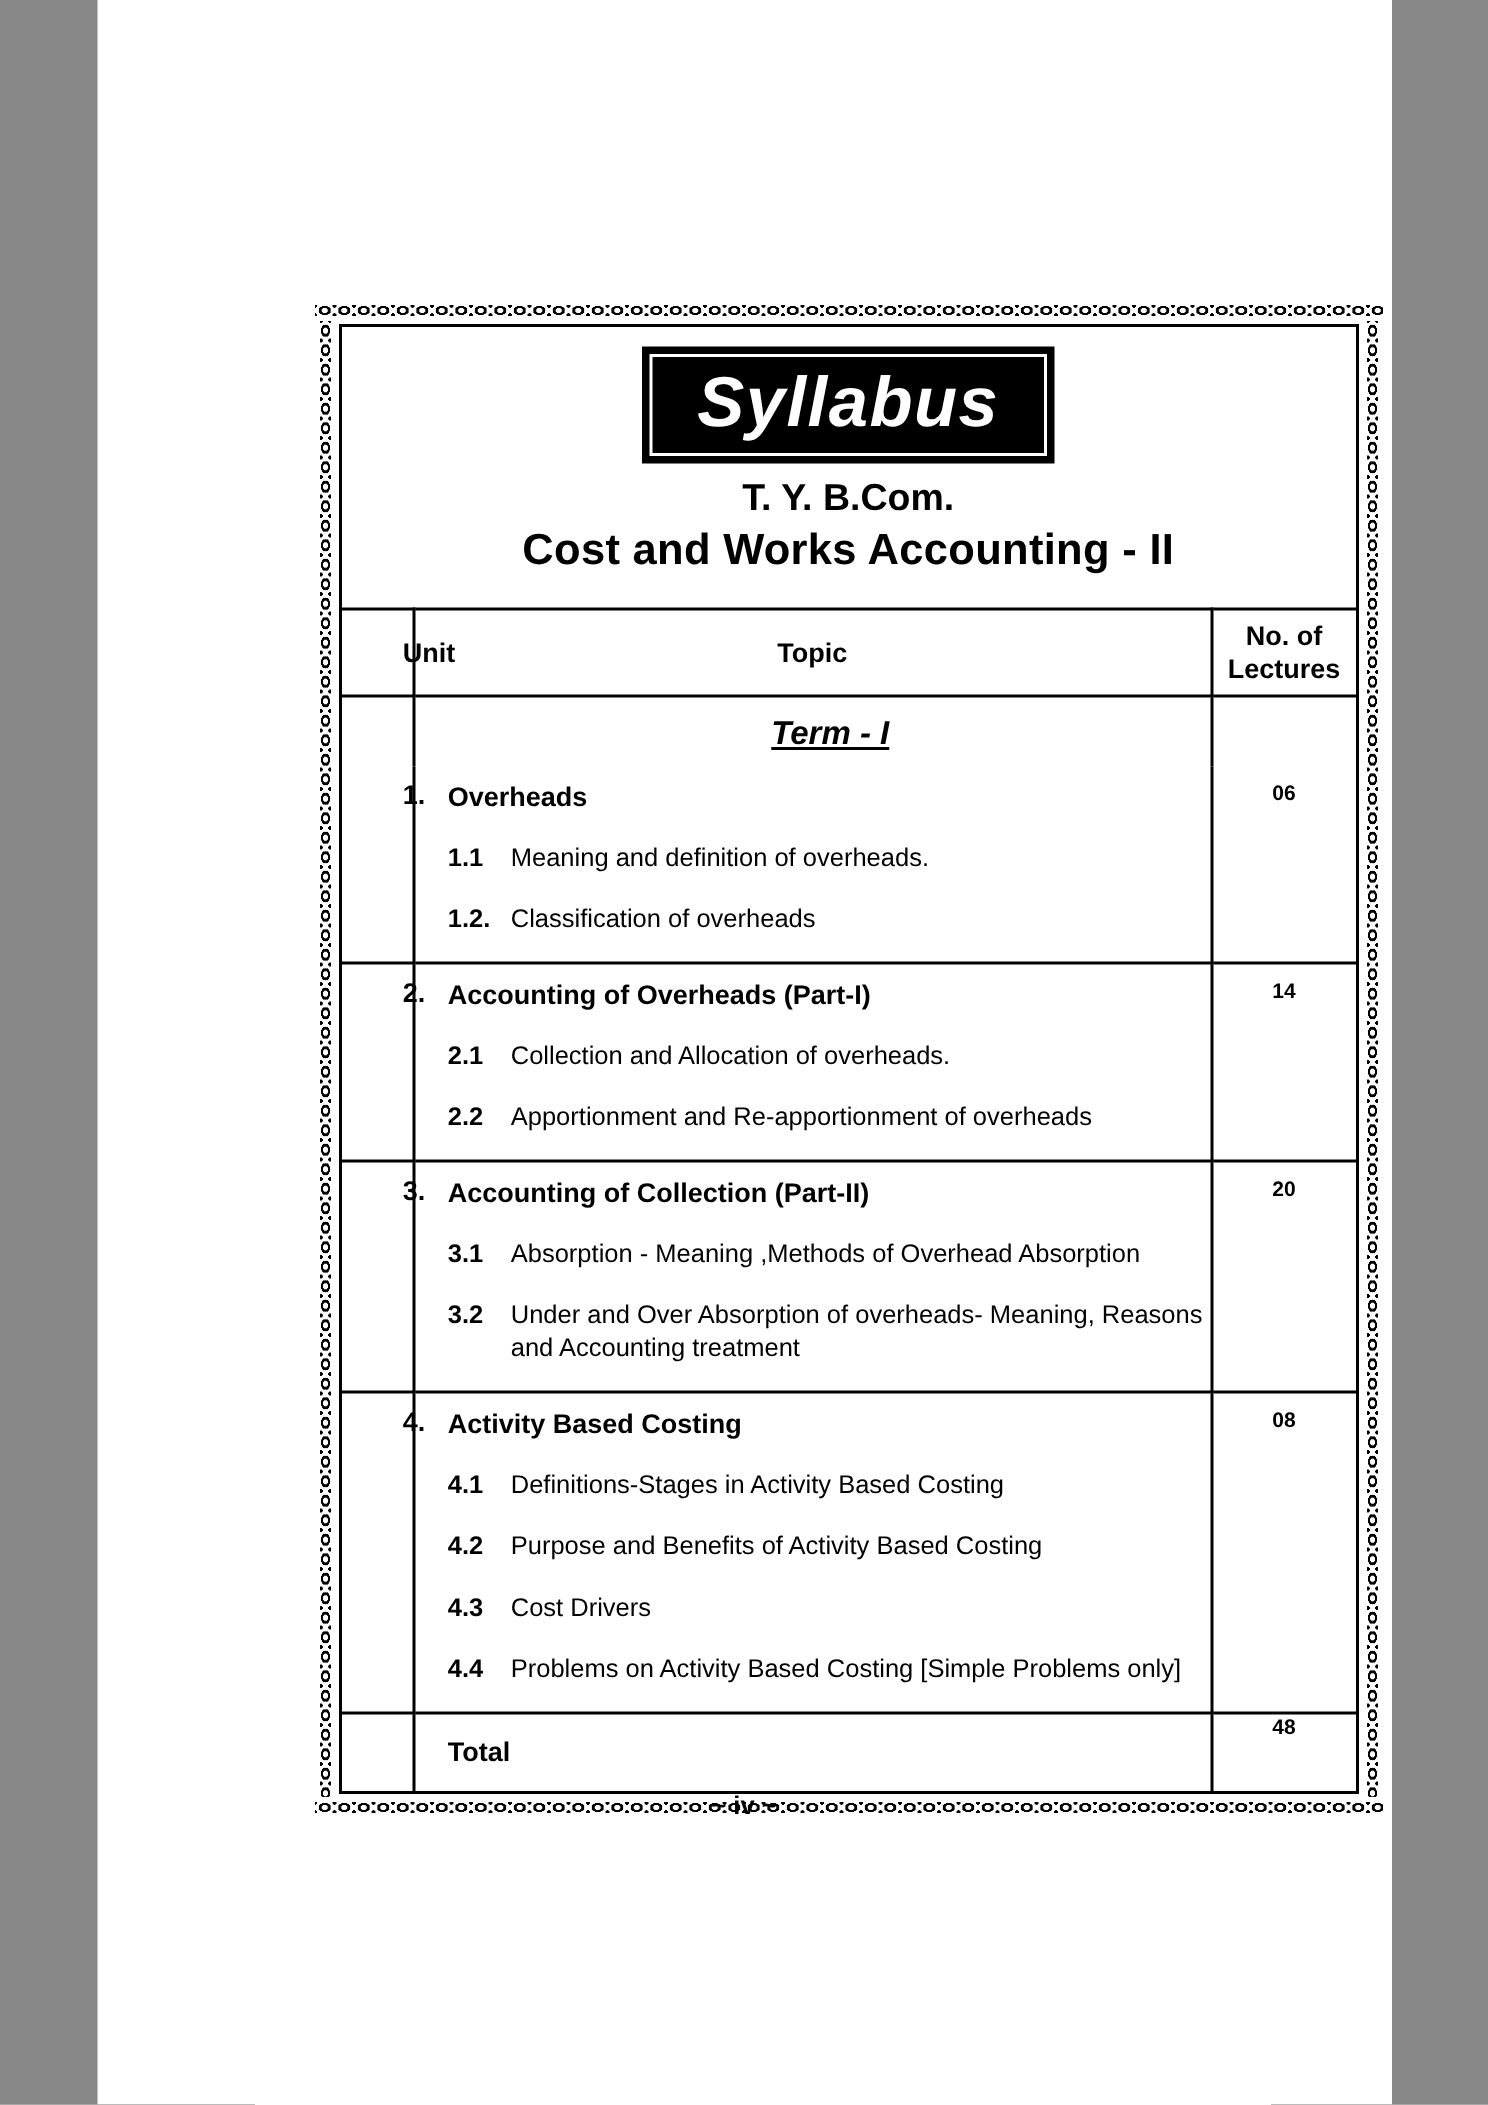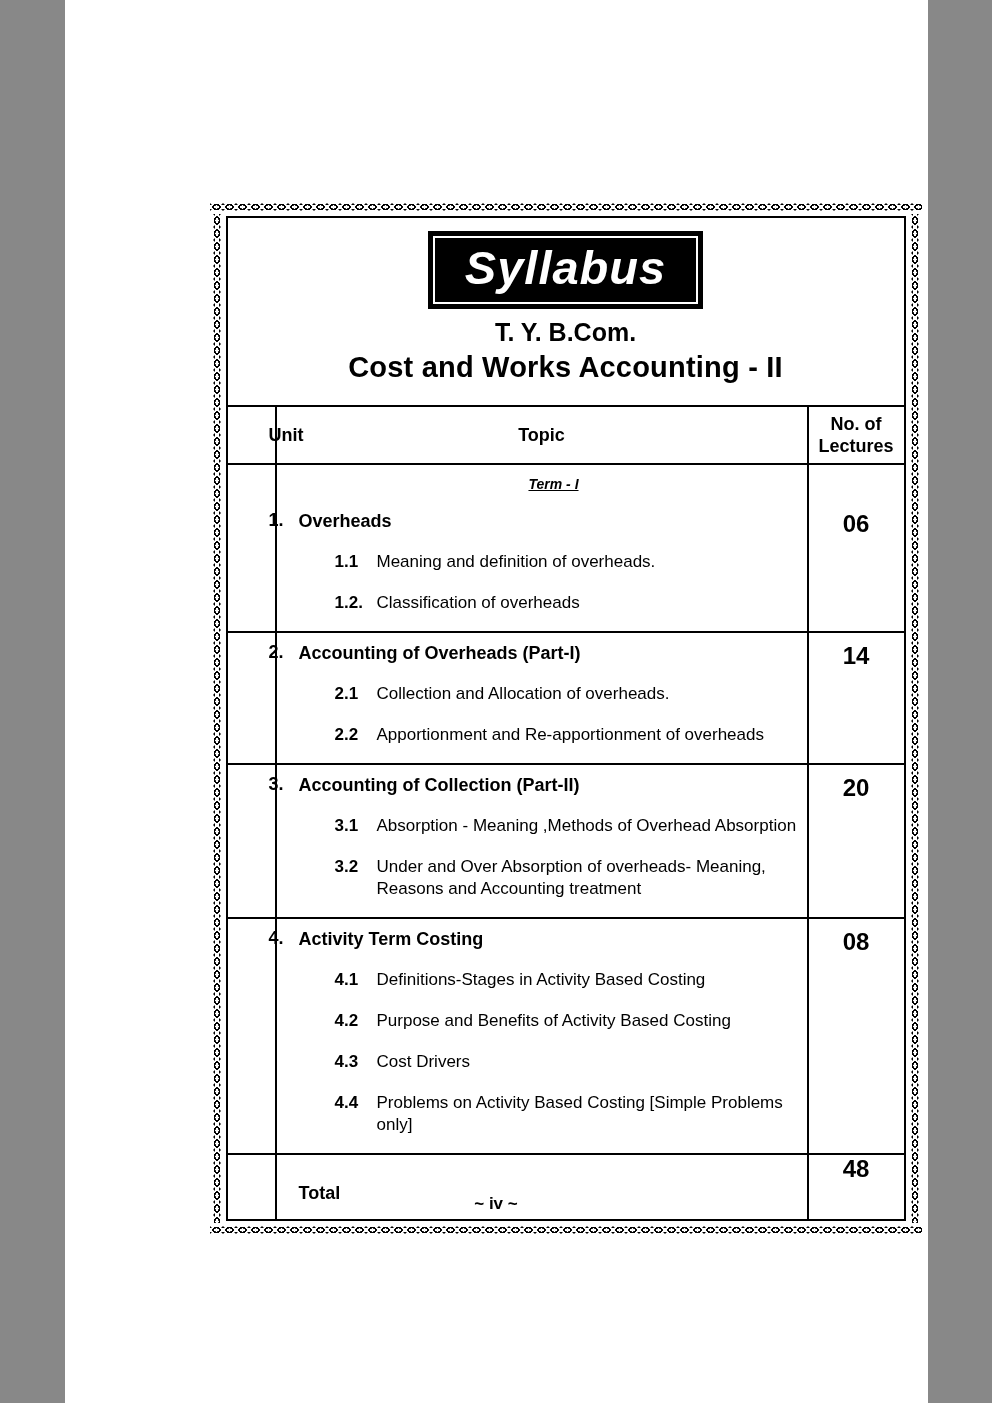--- a/index.html
+++ b/index.html
@@ -69,31 +69,31 @@
   .col-topic { width:auto; }
   .col-lect { width:96px; }
   .syllabus th {
     font-size:18px; font-weight:bold; text-align:center;
     vertical-align:middle; padding:4px 0; height:58px; line-height:1.25;
   }
   tr.term-row td { border-bottom:hidden; padding:11px 0 9px 0; }
   tr.unit-row td { border-top:hidden; }
   .term-label {
     text-align:center; font-weight:bold; font-style:italic;
-    text-decoration:underline; font-size:14px;padding-left:24px;
+    text-decoration:underline; font-size:22px;padding-left:24px;
   }
   td.c-unit { text-align:center; font-weight:bold; font-size:18px; padding-top:9px; }
-  td.c-lect { text-align:center; font-weight:bold; font-size:24px; padding-top:9px; }
+  td.c-lect { text-align:center; font-weight:bold; font-size:14px; padding-top:9px; }
   td.c-topic { padding:9px 4px 17px 22px; }
   .topic-head { font-weight:bold; font-size:18px; line-height:22px; }
-  .sub { display:flex; margin-top:19px; font-size:17px; line-height:22px;margin-left:36px; }
+  .sub { display:flex; margin-top:19px; font-size:17px; line-height:22px; }
   .sub .num { width:42px; flex-shrink:0; font-weight:bold; }
   .sub .txt { flex:1; }
   tr.total-row td { padding-top:15px; padding-bottom:15px; }
-  .total-label { font-weight:bold; font-size:18px; padding-left:22px;margin-top:13px; }
+  .total-label { font-weight:bold; font-size:18px; padding-left:22px; }
 
   
   .footer {
     position:absolute; left:0; top:1194px; width:100%;
     text-align:center; font-weight:bold; font-size:17px;
   }
 </style>
 </head>
 <body>
 
@@ -184,21 +184,21 @@
               <span class="num">3.2</span>
               <span class="txt">Under and Over Absorption of overheads- Meaning, Reasons and Accounting treatment</span>
             </div>
           </td>
           <td class="c-lect">20</td>
         </tr>
 
         <tr class="unit-row2">
           <td class="c-unit">4.</td>
           <td class="c-topic">
-            <div class="topic-head">Activity Term Costing</div>
+            <div class="topic-head">Activity Based Costing</div>
             <div class="sub">
               <span class="num">4.1</span>
               <span class="txt">Definitions-Stages in Activity Based Costing</span>
             </div>
             <div class="sub">
               <span class="num">4.2</span>
               <span class="txt">Purpose and Benefits of Activity Based Costing</span>
             </div>
             <div class="sub">
               <span class="num">4.3</span>

